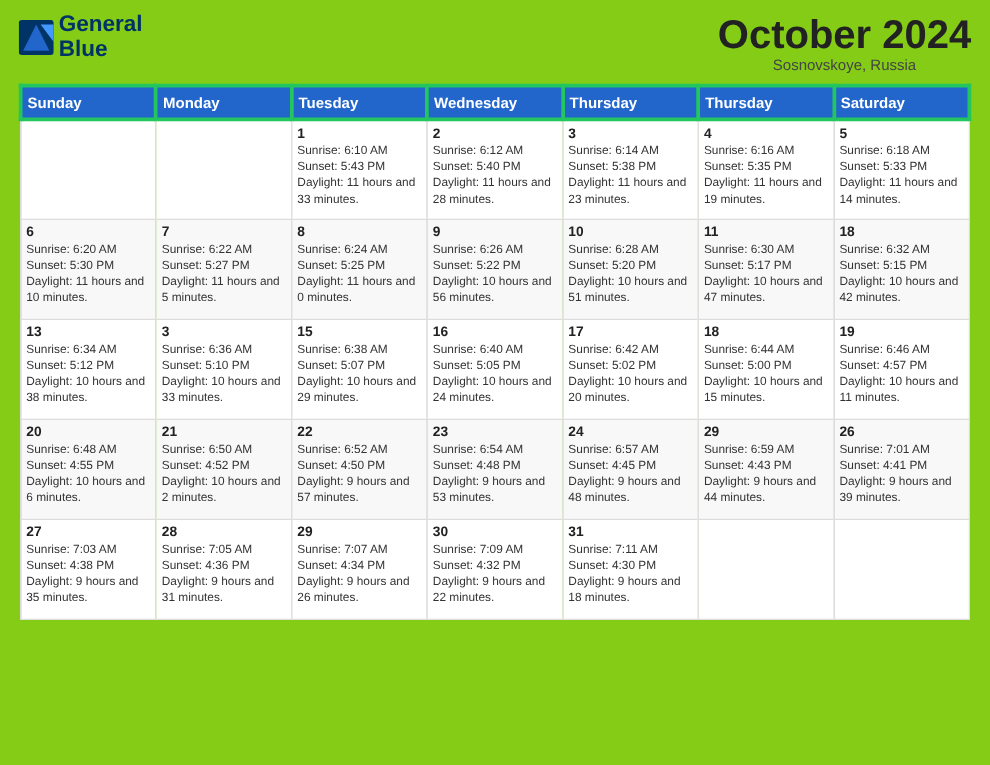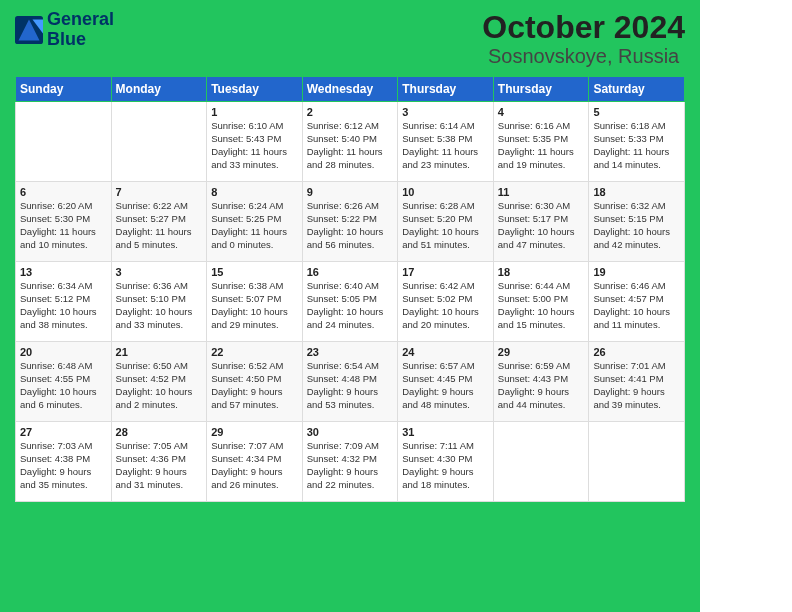--- a/index.html
+++ b/index.html
@@ -4,24 +4,24 @@
   <style>
     * { box-sizing: border-box; margin: 0; padding: 0; }
     body {
       font-family: Arial, sans-serif;
       background: #fff;
       width: 792px;
       height: 612px;
       overflow: hidden;
     }
     .page {
-      width: 700px;
+      width: 792px;
       min-height: 612px;
       padding: 10px 15px 6px 15px;
-      background: #22c55e;
+      background: #84cc16;
     }
     .header {
       display: flex;
       justify-content: space-between;
       align-items: flex-start;
       margin-bottom: 8px;
     }
     .logo {
       display: flex;
       align-items: center;
@@ -43,36 +43,36 @@
     .title-block {
       text-align: center;
     }
     .month-title {
       font-size: 32px;
       font-weight: bold;
       color: #222;
       line-height: 1.1;
     }
     .location {
-      font-size: 20px;
+      font-size: 12px;
       color: #444;
     }
     table {
       width: 100%;
       border-collapse: collapse;
       table-layout: fixed;
     }
     thead tr th {
       background: #2266cc;
       color: #fff;
       font-size: 12px;
       font-weight: bold;
       padding: 5px 4px;
       text-align: left;
-      border: 1px solid #22c55e;
+      border: 3px solid #22c55e;
     }
     tbody tr td {
       border: 1px solid #ddd;
       vertical-align: top;
       padding: 4px 4px 4px 4px;
       font-size: 10px;
       color: #222;
       height: 80px;
       background: #fff;
     }

